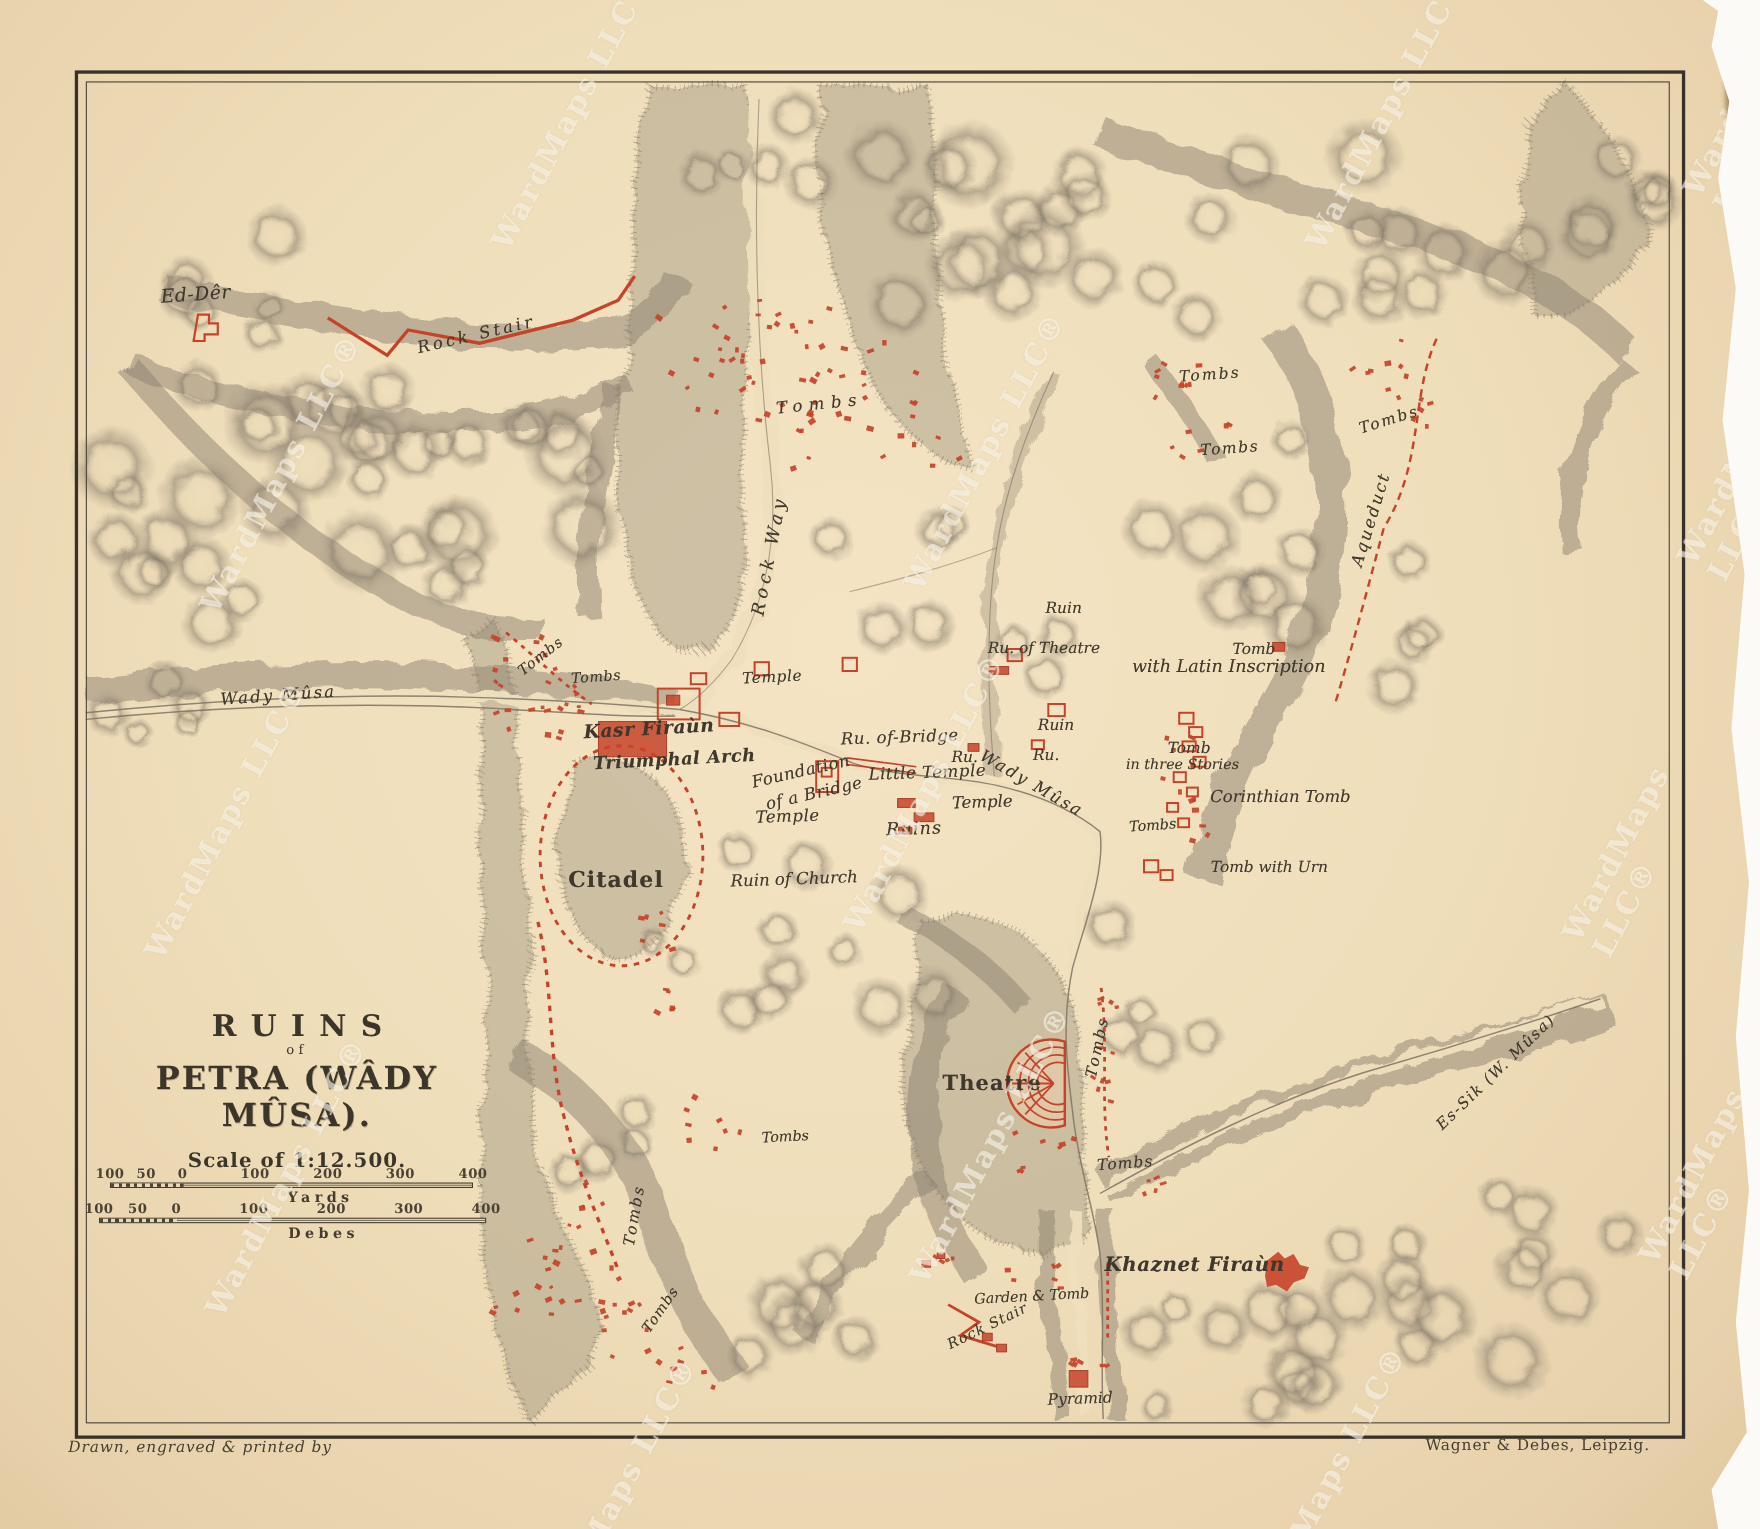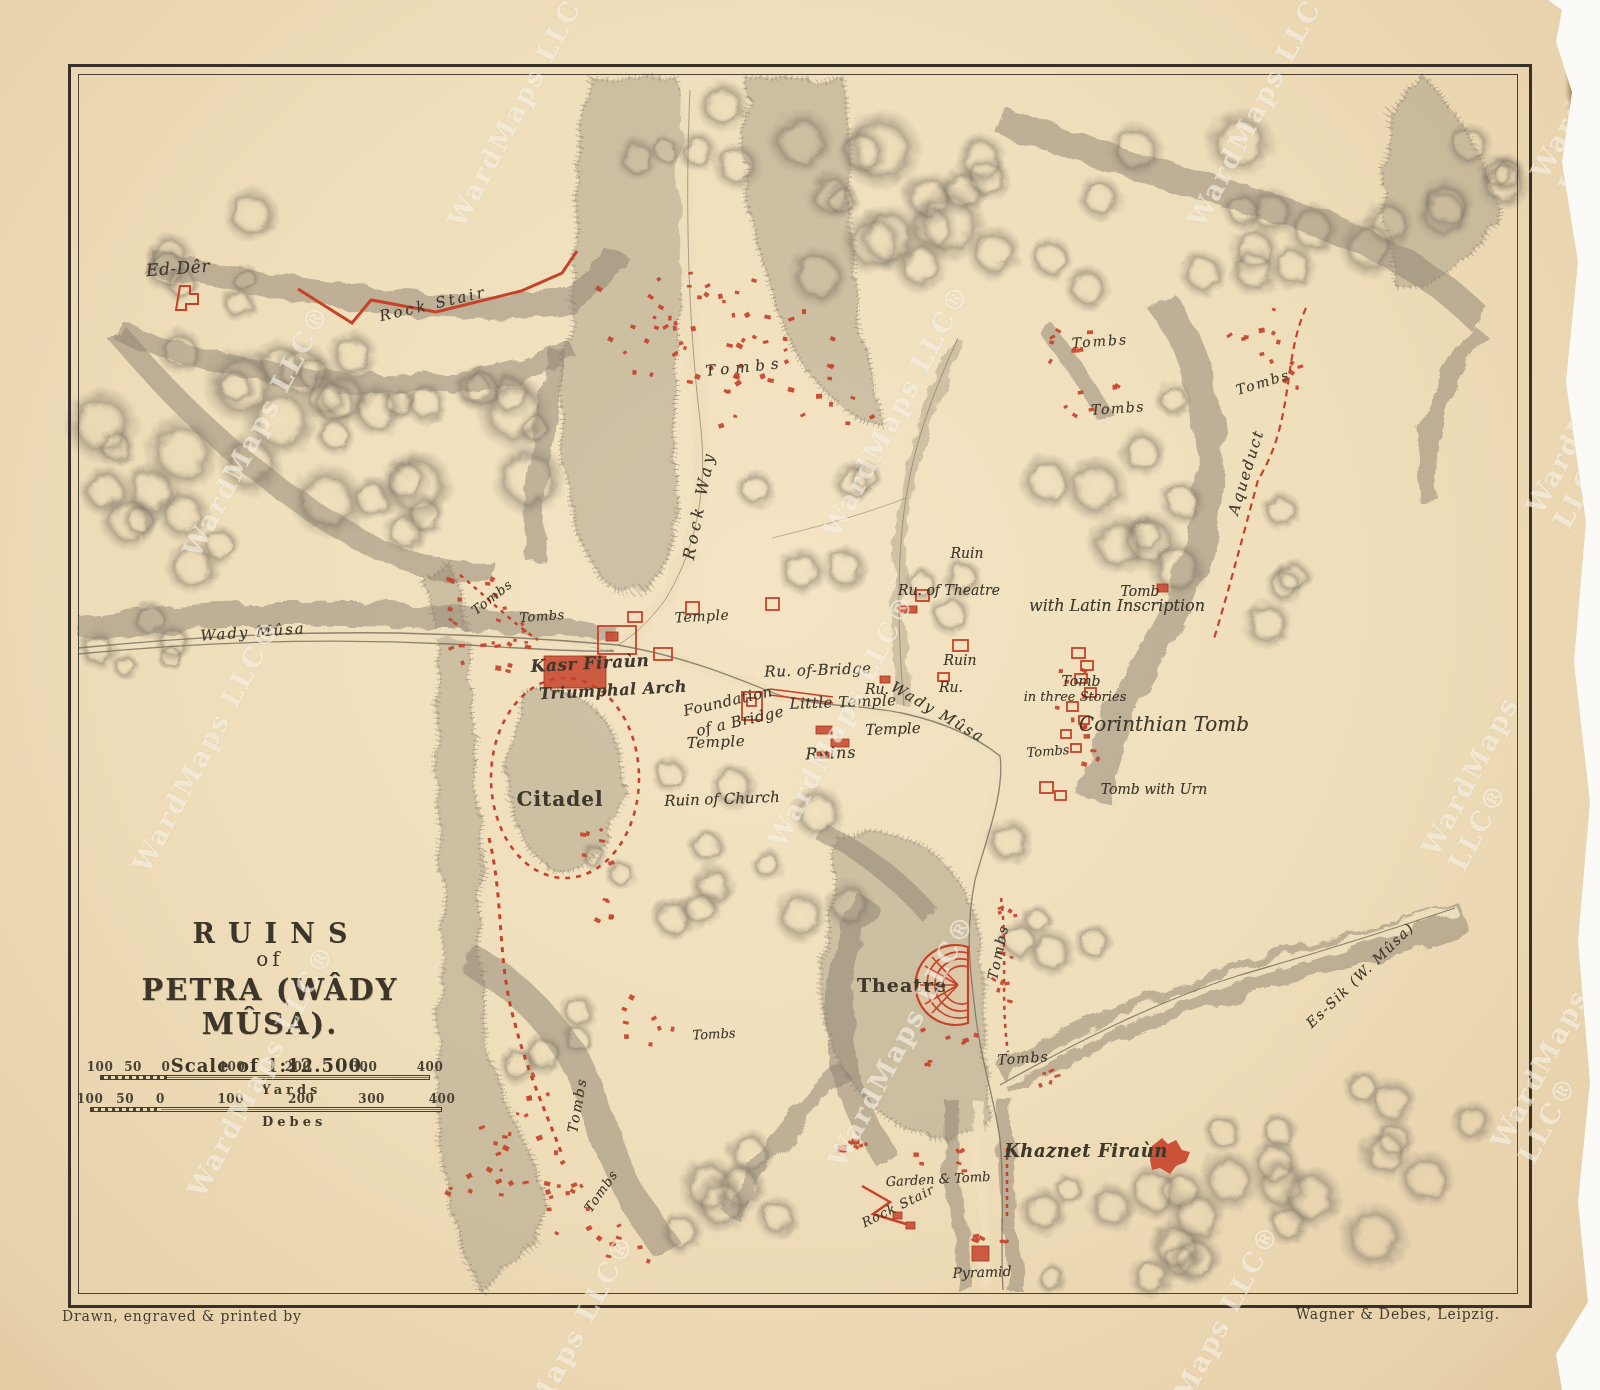--- a/index.html
+++ b/index.html
@@ -13,39 +13,39 @@
   .frame{position:absolute;pointer-events:none;}
   .frame.outer{left:68px;top:64px;width:1458px;height:1238px;border:3.5px solid #38312a;}
   .frame.inner{left:78px;top:74px;width:1438px;height:1218px;border:1px solid #4a4238;}
   svg.terrain{position:absolute;left:0;top:0;}
   .lbl{position:absolute;white-space:nowrap;color:#3f382c;font-family:"DejaVu Serif",serif;
        font-style:italic;text-shadow:0 0 .4px rgba(63,56,44,.4);}
   .lbl.up{font-style:normal;}
   .lbl.bold{font-weight:bold;}
   .titleblock{position:absolute;left:90px;top:918px;width:360px;text-align:center;color:#3c352a;}
   .t-ruins{font-size:27px;font-weight:bold;letter-spacing:13px;text-indent:13px;}
-  .t-of{font-size:20px;letter-spacing:4px;margin-top:-2px;}
+  .t-of{font-size:12px;letter-spacing:4px;margin-top:-2px;}
   .t-petra{font-size:29px;font-weight:bold;letter-spacing:2px;margin-top:2px;
            text-shadow:.6px .6px 0 rgba(90,80,60,.35);}
   .t-from{font-size:16px;margin-top:6px;letter-spacing:.3px;}
   .t-scale{font-size:18px;font-weight:bold;margin-top:14px;letter-spacing:1px;}
   .sbar{position:absolute;height:30px;}
   .sbar .sticks{position:absolute;left:0;top:0;width:100%;height:12px;}
   .sbar .sticks span{position:absolute;top:0;transform:translateX(-50%);
         font-size:12px;color:#4a4234;font-weight:bold;letter-spacing:.5px;}
   .sbar .sline{position:absolute;left:0;top:15px;width:100%;height:5px;
         border:1px solid #443c2f;background:#eadcb9;box-sizing:border-box;
         background-image:linear-gradient(90deg, rgba(68,60,47,0) 0, rgba(68,60,47,0) 100%);}
   .sbar .shatch{position:absolute;left:0;top:0;height:100%;width:20%;
         background:repeating-linear-gradient(90deg,#4c4336 0 3px,#e9dab6 3px 7px);}
   .sbar .smid{position:absolute;left:20%;top:45%;height:1px;width:80%;background:#4c4336;opacity:.7;}
   .sbar .sunit{position:absolute;left:58%;top:22px;transform:translateX(-50%);
         font-size:13px;font-weight:bold;letter-spacing:4px;color:#443c2f;}
   .credit{position:absolute;font-size:14px;color:#453d30;letter-spacing:.8px;}
-  .credit.left{left:62px;top:1308px;}
+  .credit.left{left:62px;top:1308px;font-style:italic;}
   .credit.right{right:100px;top:1306px;}
   .wm{position:absolute;transform:rotate(-62deg);font-size:27px;letter-spacing:2px;
       color:rgba(255,252,244,.55);font-weight:bold;pointer-events:none;
       text-shadow:0 0 2px rgba(200,185,155,.35);}
 </style>
 </head>
 <body>
 
 <div class="stage">
   <div class="paper">
@@ -612,21 +612,21 @@
         <div class="lbl it" style="left: 949px; top: 590px; font-size: 14px; transform: translate(-50%, -50%) rotate(0deg);">Ru. of Theatre</div>
         <div class="lbl it" style="left: 893px; top: 729px; font-size: 15px; transform: translate(-50%, -50%) rotate(-2deg);">Temple</div>
         <div class="lbl it" style="left: 831px; top: 753px; font-size: 16px; letter-spacing: 1px; transform: translate(-50%, -50%) rotate(-2deg);">Ruins</div>
         <div class="lbl it" style="left: 722px; top: 799px; font-size: 15px; transform: translate(-50%, -50%) rotate(-2deg);">Ruin of Church</div>
         <div class="lbl up bold" style="left: 560px; top: 799px; font-size: 20px; letter-spacing: 1px; transform: translate(-50%, -50%) rotate(0deg);">Citadel</div>
         <div class="lbl it" style="left: 938px; top: 712px; font-size: 15px; letter-spacing: 2px; transform: translate(-50%, -50%) rotate(30deg);">Wady Mûsa</div>
         <div class="lbl it" style="left: 1140px; top: 591px; font-size: 14px; transform: translate(-50%, -50%) rotate(0deg);">Tomb</div>
         <div class="lbl it" style="left: 1117px; top: 605px; font-size: 16px; transform: translate(-50%, -50%) rotate(0deg);">with Latin Inscription</div>
         <div class="lbl it" style="left: 1081px; top: 681px; font-size: 14px; transform: translate(-50%, -50%) rotate(0deg);">Tomb</div>
         <div class="lbl it" style="left: 1075px; top: 696px; font-size: 13px; transform: translate(-50%, -50%) rotate(0deg);">in three Stories</div>
-        <div class="lbl it" style="left: 1164px; top: 724px; font-size: 20px; transform: translate(-50%, -50%) rotate(0deg);">Corinthian Tomb</div>
+        <div class="lbl it" style="left: 1164px; top: 724px; font-size: 15px; transform: translate(-50%, -50%) rotate(0deg);">Corinthian Tomb</div>
         <div class="lbl it" style="left: 1048px; top: 751px; font-size: 13px; transform: translate(-50%, -50%) rotate(-4deg);">Tombs</div>
         <div class="lbl it" style="left: 1154px; top: 789px; font-size: 14px; transform: translate(-50%, -50%) rotate(0deg);">Tomb with Urn</div>
         <div class="lbl up bold" style="left: 902px; top: 985px; font-size: 19px; letter-spacing: 1px; transform: translate(-50%, -50%) rotate(0deg);">Theatre</div>
         <div class="lbl it" style="left: 998px; top: 952px; font-size: 14px; letter-spacing: 2px; transform: translate(-50%, -50%) rotate(-78deg);">Tombs</div>
         <div class="lbl it" style="left: 1023px; top: 1058px; font-size: 14px; letter-spacing: 1px; transform: translate(-50%, -50%) rotate(-4deg);">Tombs</div>
         <div class="lbl it bold" style="left: 1086px; top: 1150px; font-size: 18px; letter-spacing: 0.5px; transform: translate(-50%, -50%) rotate(0deg);">Khaznet Firaùn</div>
         <div class="lbl it" style="left: 938px; top: 1179px; font-size: 13px; transform: translate(-50%, -50%) rotate(-3deg);">Garden &amp; Tomb</div>
         <div class="lbl it" style="left: 898px; top: 1206px; font-size: 13px; letter-spacing: 1px; transform: translate(-50%, -50%) rotate(-26deg);">Rock Stair</div>
         <div class="lbl it" style="left: 982px; top: 1272px; font-size: 14px; transform: translate(-50%, -50%) rotate(-2deg);">Pyramid</div>
         <div class="lbl it" style="left: 1360px; top: 975px; font-size: 14px; letter-spacing: 1.5px; transform: translate(-50%, -50%) rotate(-44deg);">Es-Sik (W. Mûsa)</div>

